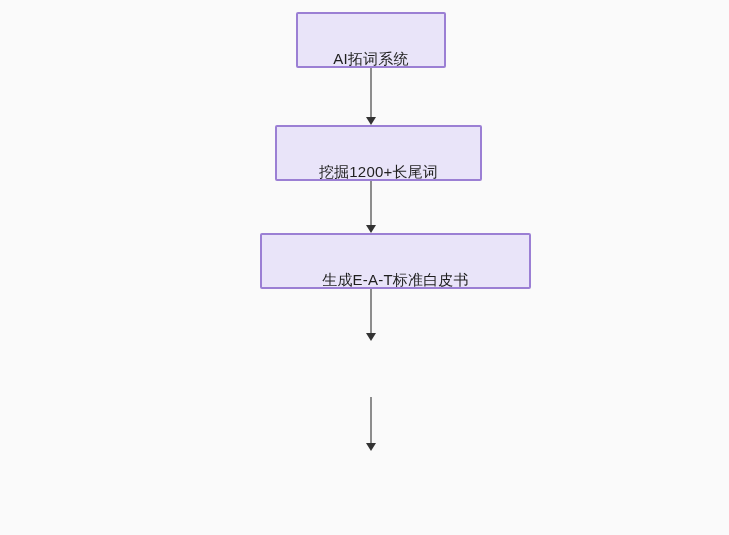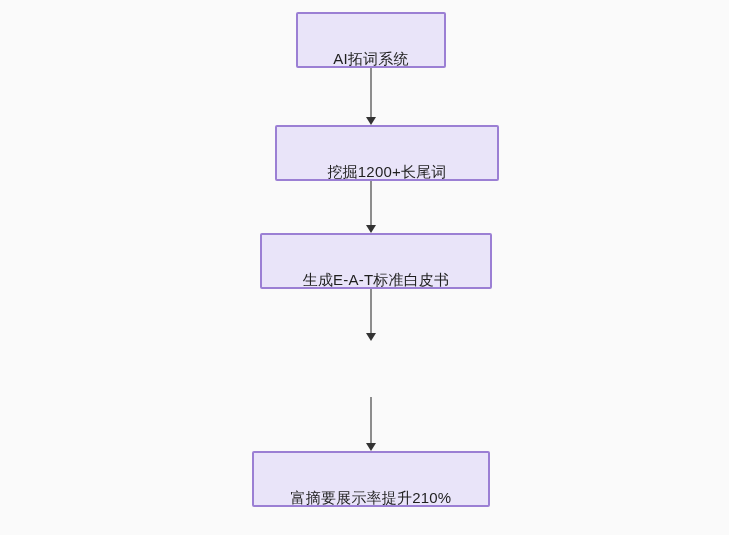--- a/index.html
+++ b/index.html
@@ -60,22 +60,22 @@
     left: -4px;
     width: 0;
     height: 0;
     border-left: 5px solid transparent;
     border-right: 5px solid transparent;
     border-top: 8px solid #333333;
   }
 
   
   #node-1 { left: 296px; top: 12px;  width: 150px; height: 56px; }
-  #node-2 { left: 275px; top: 125px; width: 224px; height: 56px; }
-  #node-3 { left: 260px; top: 233px; width: 232px; height: 56px; }
+  #node-2 { left: 275px; top: 125px; width: 207px; height: 56px; }
+  #node-3 { left: 260px; top: 233px; width: 271px; height: 56px; }
   #node-4 { left: 264px; top: 341px; width: 214px; height: 56px; }
   #node-5 { left: 252px; top: 451px; width: 238px; height: 56px; }
 
   
   #conn-1 { left: 370px; top: 68px;  height: 57px; }
   #conn-1 .line { height: 49px; }
   #conn-1 .arrowhead { top: 49px; }
 
   #conn-2 { left: 370px; top: 181px; height: 52px; }
   #conn-2 .line { height: 44px; }
@@ -120,17 +120,14 @@
     <div class="line"></div>
     <div class="arrowhead"></div>
   </div>
 
 
   <div class="connector" id="conn-4">
     <div class="line"></div>
     <div class="arrowhead"></div>
   </div>
 
-  <div class="node" id="node-5">
-    <span class="node-label">富摘要展示率提升210%</span>
-  </div>
 
 </div>
 
 </body></html>

